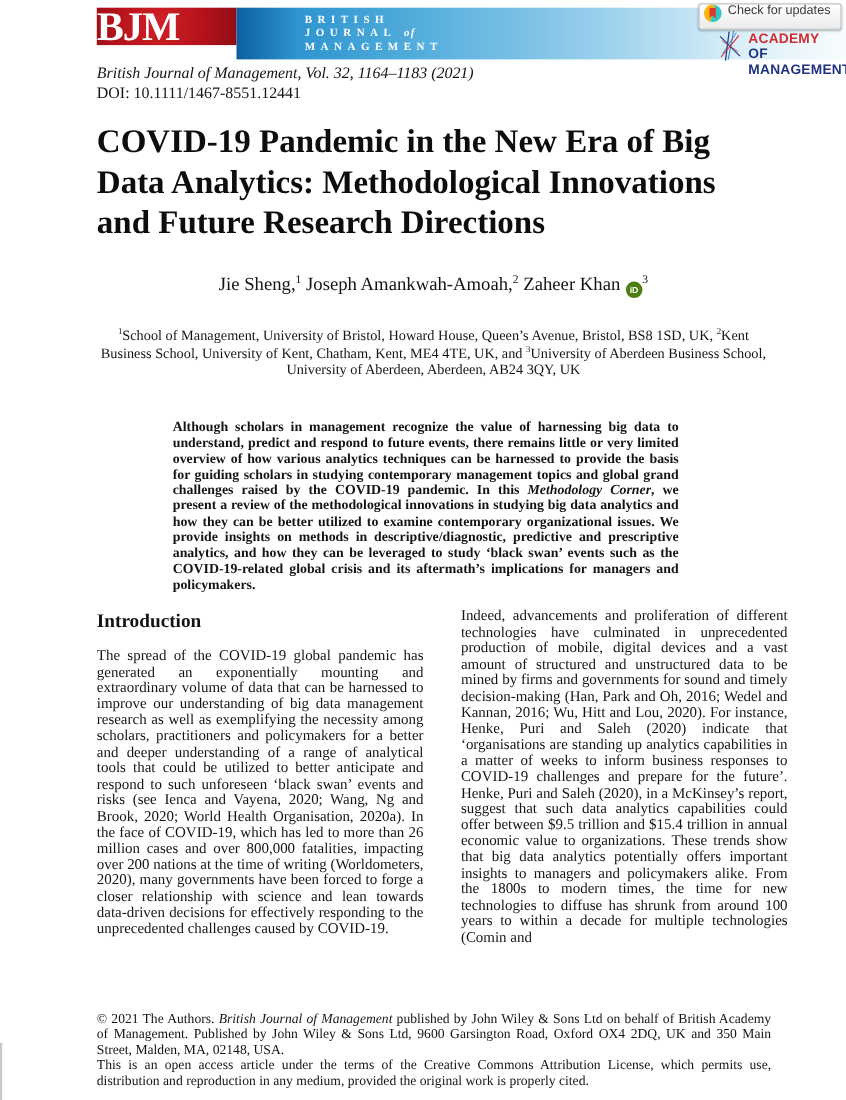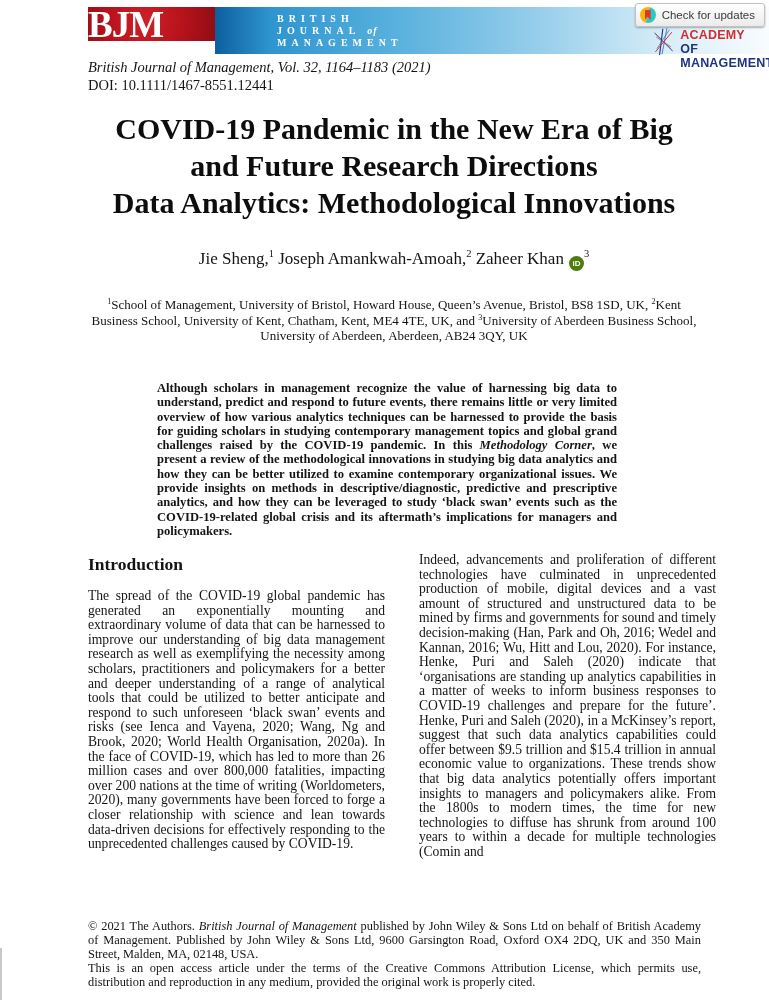--- a/index.html
+++ b/index.html
@@ -20,33 +20,33 @@
   .bam{position:absolute;left:438px;top:7px;display:flex;align-items:center;gap:6px;}
   .bam-icon{display:block;}
   .bam-text{font-family:"Liberation Sans","DejaVu Sans",sans-serif;font-weight:bold;
             font-size:12.5px;line-height:14px;letter-spacing:0.2px;}
   .navy{color:#1f3480;}
   .bam-red{color:#cf2e33;}
 
   
   .check-badge{position:absolute;top:3px;right:4px;height:22px;padding:0 9px 0 4px;
                background:linear-gradient(#ffffff,#ebebeb);border:1px solid #c2c2c2;border-radius:3px;
-               box-shadow:0 1px 2px rgba(0,0,0,.3);display:flex;align-items:center;gap:6px;cursor:pointer;}
+               box-shadow:0 1px 2px rgba(0,0,0,.3);display:flex;align-items:flex-start;gap:6px;cursor:pointer;}
   .crossmark{width:16px;height:16px;border-radius:50%;position:relative;flex:0 0 auto;
              background:linear-gradient(105deg,#f5b50f 47%,#2fc7c3 53%);}
   .crossmark .bookmark{position:absolute;left:5px;top:3px;width:6px;height:10px;background:#e0352f;
              clip-path:polygon(0 0,100% 0,100% 100%,50% 68%,0 100%);}
   .check-label{font-family:"Liberation Sans","DejaVu Sans",sans-serif;font-size:11.5px;color:#3a3a3a;white-space:nowrap;}
 
   
   .citation{position:absolute;top:59px;left:88px;font-size:14.5px;font-style:italic;}
   .doi{position:absolute;top:77px;left:88px;font-size:14.5px;}
 
   
-  .title{position:absolute;top:110px;left:88px;width:612px;margin:0;text-align:center;
+  .title{position:absolute;top:110px;left:88px;width:612px;margin:0;text-align:left;
          font-size:30px;line-height:37px;font-weight:bold;color:#0d0d0d;}
   .authors{position:absolute;top:247px;left:88px;width:612px;text-align:center;
            font-size:17px;line-height:23px;}
   sup{font-size:0.62em;line-height:0;vertical-align:super;}
   .orcid{display:inline-block;width:15px;height:15px;border-radius:50%;background:#4d7c0f;color:#fff;
          font-family:"Liberation Sans","DejaVu Sans",sans-serif;font-weight:bold;font-size:8px;
          text-align:center;line-height:15px;vertical-align:-2px;margin-left:5px;cursor:pointer;}
   .affil-block{position:absolute;top:297px;left:88px;width:612px;text-align:center;
                font-size:13px;line-height:15.5px;}
   .correspond{margin-top:1px;}
@@ -104,22 +104,22 @@
         <span class="bookmark"></span>
       </span>
     <span class="check-label">Check for updates</span>
   </div>
 
   <div class="citation">British Journal of Management, Vol. 32, 1164–1183 (2021)</div>
   <div class="doi">DOI: 10.1111/1467-8551.12441</div>
 
   <h1 class="title">
     <div>COVID-19 Pandemic in the New Era of Big</div>
+    <div>Data Analytics: Methodological Innovations</div>
     <div>and Future Research Directions</div>
-    <div>Data Analytics: Methodological Innovations</div>
   </h1>
 
   <div class="authors">
     <div><span>Jie Sheng,</span><sup>1</sup><span> Joseph Amankwah-Amoah,</span><sup>2</sup><span> Zaheer Khan</span><span class="orcid">iD</span><sup>3</sup></div>
   </div>
 
   <div class="affil-block">
     <div><sup>1</sup><span>School of Management, University of Bristol, Howard House, Queen’s Avenue, Bristol, BS8 1SD, UK, </span><sup>2</sup><span>Kent Business School, University of Kent, Chatham, Kent, ME4 4TE, UK, and </span><sup>3</sup><span>University of Aberdeen Business School, University of Aberdeen, Aberdeen, AB24 3QY, UK</span></div>
   </div>
 

